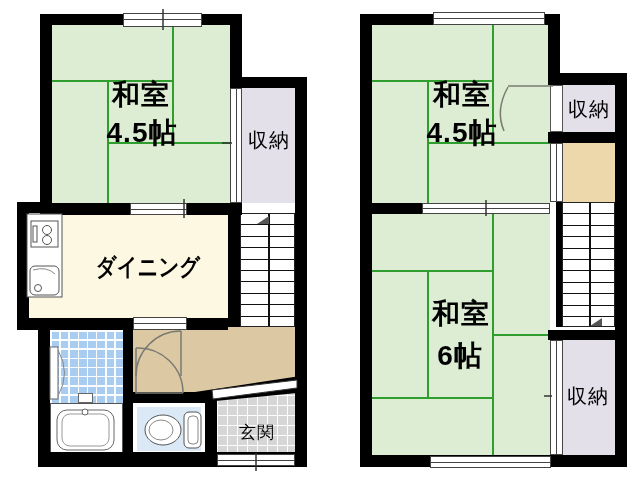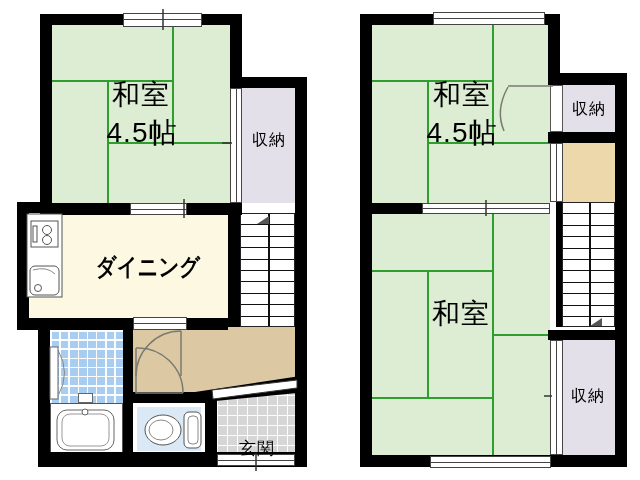--- a/index.html
+++ b/index.html
@@ -5,23 +5,23 @@
   html,body{margin:0;padding:0;background:#fff;}
   #plan{position:relative;width:640px;height:480px;background:#ffffff;overflow:hidden;
         font-family:"Liberation Sans","DejaVu Sans",sans-serif;color:#000;}
   .abs{position:absolute;}
   .wall{position:absolute;background:#000;}
   .room{position:absolute;}
   .tatami{background:#dcedd3;}
   .gline{position:absolute;background:#2f9e2f;}
   .storage{background:#e4e0ea;}
   .lbl{position:absolute;transform:translate(-50%,-50%);white-space:nowrap;line-height:1;}
-  .big{font-size:28px;font-weight:normal;letter-spacing:1px;}
+  .big{font-size:28px;font-weight:bold;letter-spacing:1px;}
   .mid{font-size:24px;font-weight:bold;}
-  .sml{font-size:16px;letter-spacing:1px;}
+  .sml{font-size:20px;letter-spacing:1px;}
   .slide-h{position:absolute;background:#fff;border:1px solid #444;box-sizing:border-box;}
   .slide-h::after{content:"";position:absolute;left:0;right:0;top:45%;height:1px;background:#444;}
   .slide-v{position:absolute;background:#fff;border:1px solid #444;box-sizing:border-box;}
   .slide-v::after{content:"";position:absolute;top:0;bottom:0;left:45%;width:1px;background:#444;}
   .stairs{position:absolute;background:#fff;border:1px solid #222;box-sizing:border-box;
     background-image:repeating-linear-gradient(to bottom,#ffffff 0 10.4px,#111 10.4px 11.4px);}
   .stairs .mid-rail{position:absolute;left:50%;top:0;bottom:0;width:2px;background:#111;}
   .bath-tiles{position:absolute;background-color:#a9cdf0;
     background-image:repeating-linear-gradient(to right,rgba(255,255,255,.95) 0 1.5px,transparent 1.5px 9.2px),
                      repeating-linear-gradient(to bottom,rgba(255,255,255,.95) 0 1.5px,transparent 1.5px 9.2px);}
@@ -171,21 +171,22 @@
       <line x1="256" y1="453" x2="256" y2="471"></line>
       <line x1="222" y1="143" x2="232" y2="143"></line>
       <line x1="544" y1="396" x2="552" y2="396"></line>
     </g>
   </svg>
 
   <div class="lbl big" style="left:141px;top:95px;">和室</div>
   <div class="lbl big" style="left:142px;top:133px;">4.5帖</div>
   <div class="lbl sml" style="left:269px;top:140px;">収納</div>
   <div class="lbl mid" style="left:148px;top:267px;transform:translate(-50%,-50%) scaleX(.85);">ダイニング</div>
-  <div class="lbl sml" style="left:257px;top:448px;font-size:17px;">玄関</div>
+  <div class="lbl sml" style="left:257px;top:432px;font-size:17px;">玄関</div>
 
   <div class="lbl big" style="left:462px;top:95px;">和室</div>
   <div class="lbl big" style="left:462px;top:133px;">4.5帖</div>
   <div class="lbl big" style="left:461px;top:314px;">和室</div>
+  <div class="lbl big" style="left:460px;top:356px;">6帖</div>
   <div class="lbl sml" style="left:589px;top:109px;">収納</div>
   <div class="lbl sml" style="left:588px;top:396px;">収納</div>
 
 </div>
 
 </body></html>

